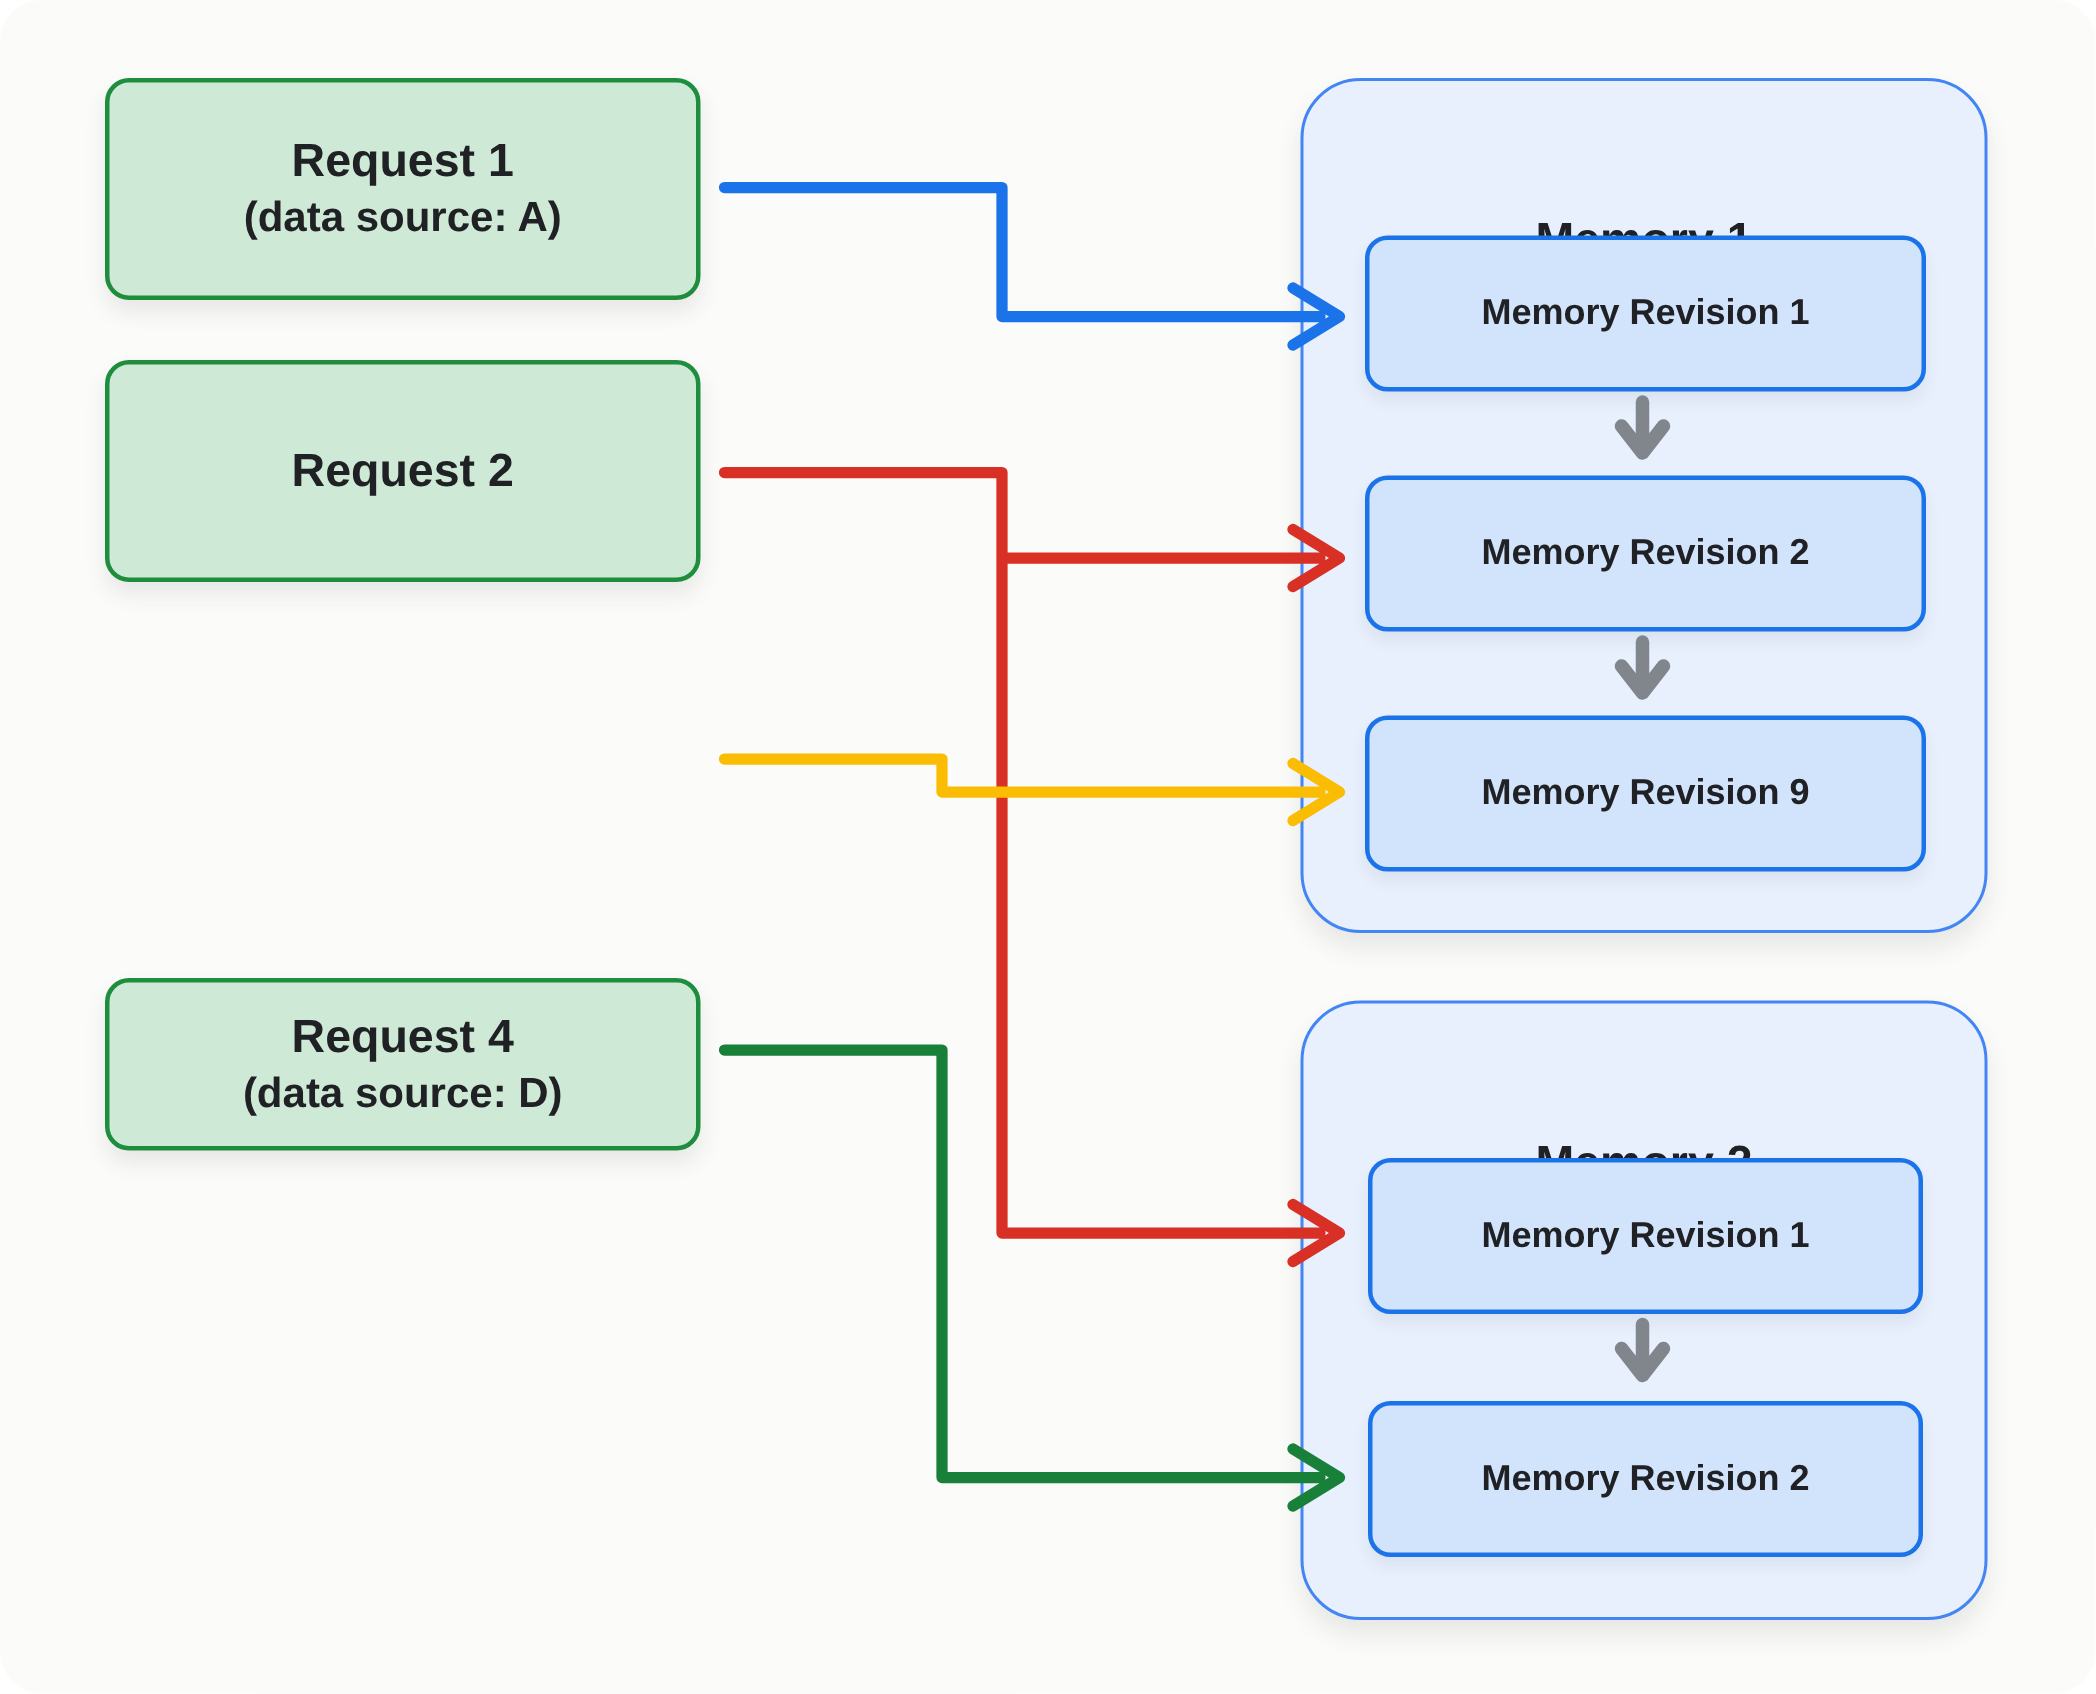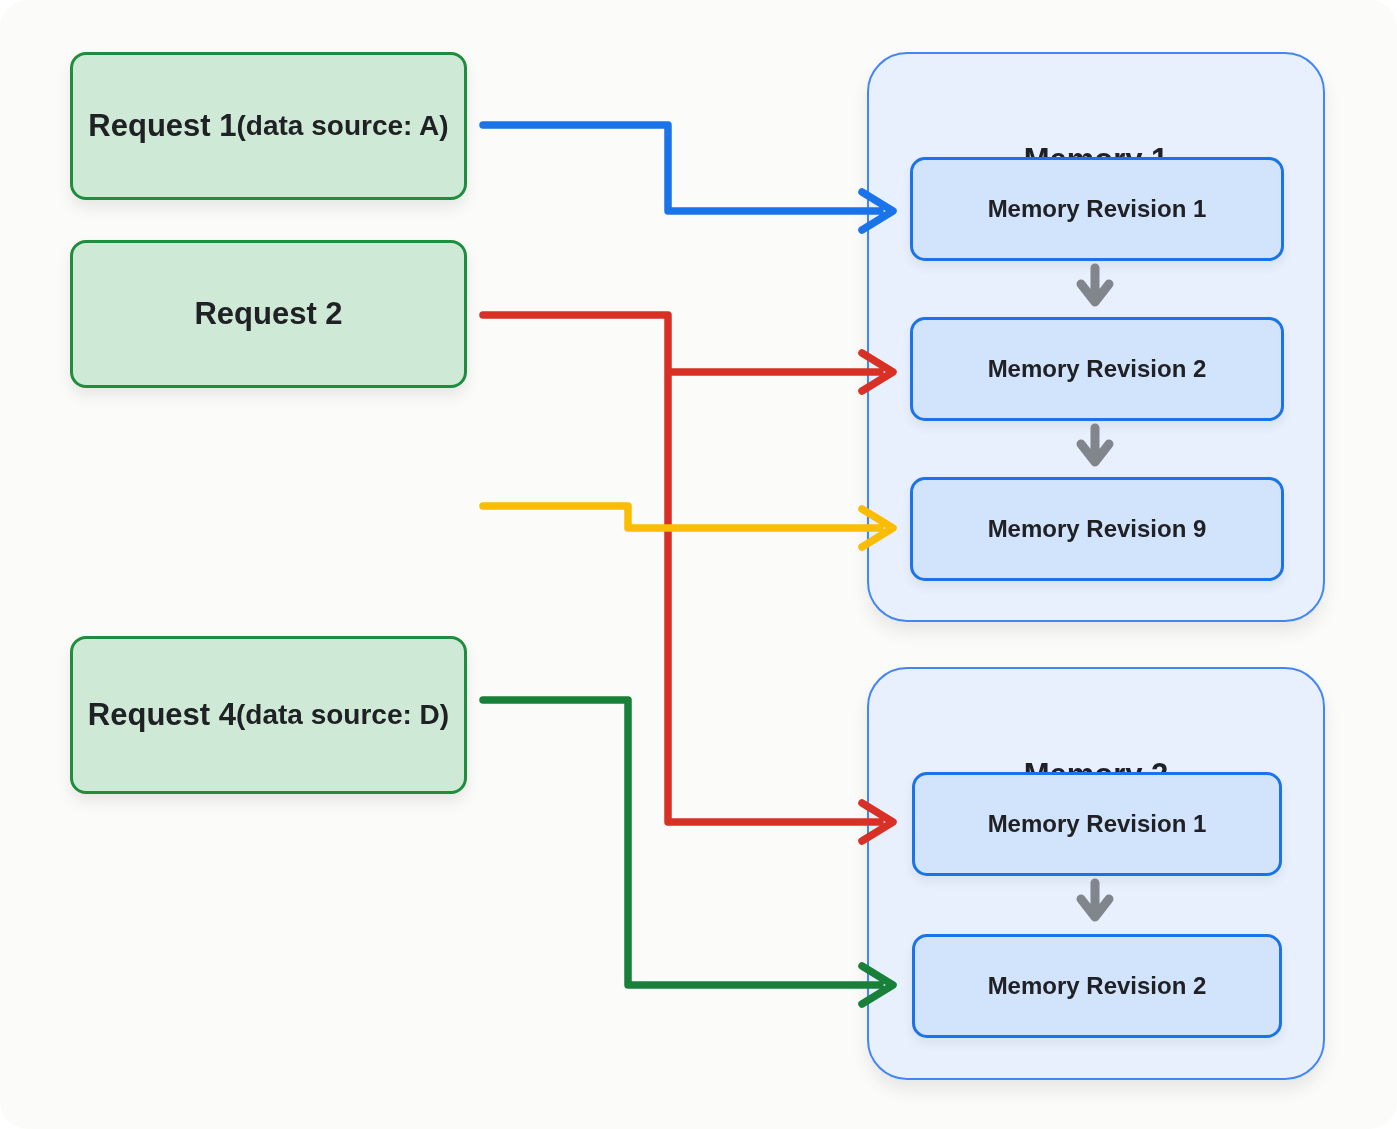--- a/index.html
+++ b/index.html
@@ -15,21 +15,21 @@
   body{font-family:"Liberation Sans","DejaVu Sans",sans-serif;color:var(--text,#202124);}
   #canvas{
     position:relative;width:1397px;height:1129px;background:var(--canvas-bg,#FBFBF9);
     border-radius:28px;overflow:hidden;
   }
   .request-box{
     position:absolute;left:70px;width:397px;height:148px;box-sizing:border-box;
     background:var(--request-fill,#CEEAD6);
     border:3.5px solid var(--request-border,#1E8E3E);
     border-radius:16px;
-    display:flex;flex-direction:row;align-items:center;justify-content:center;
+    display:flex;flex-direction:column;align-items:center;justify-content:center;
     box-shadow:0 8px 14px rgba(60,64,67,.10);
   }
   .box-title{font-size:31px;font-weight:600;line-height:1.25;}
   .box-subtitle{font-size:28px;font-weight:700;line-height:1.3;}
   .memory-box{
     position:absolute;left:867px;width:458px;box-sizing:border-box;
     background:var(--memory-fill,#E8F0FE);
     border:2px solid var(--memory-border,#4285F4);
     border-radius:40px;
     box-shadow:0 10px 16px rgba(60,64,67,.10);
@@ -64,21 +64,21 @@
 
 <div id="canvas">
 
   <div class="request-box" style="top:52px">
     <div class="box-title">Request 1</div>
     <div class="box-subtitle">(data source: A)</div>
   </div>
   <div class="request-box" style="top:240px">
     <div class="box-title">Request 2</div>
   </div>
-  <div class="request-box" style="top:636px;height:158px">
+  <div class="request-box" style="top:652px;height:115px">
     <div class="box-title">Request 4</div>
     <div class="box-subtitle">(data source: D)</div>
   </div>
 
   <div class="memory-box" style="top:52px;height:570px">
     <div class="memory-title">Memory 1</div>
     <div class="revision-box" style="left:41px;top:103px;width:374px">Memory Revision 1</div>
     <div class="revision-box" style="left:41px;top:263px;width:374px">Memory Revision 2</div>
     <div class="revision-box" style="left:41px;top:423px;width:374px">Memory Revision 9</div>
   </div>

